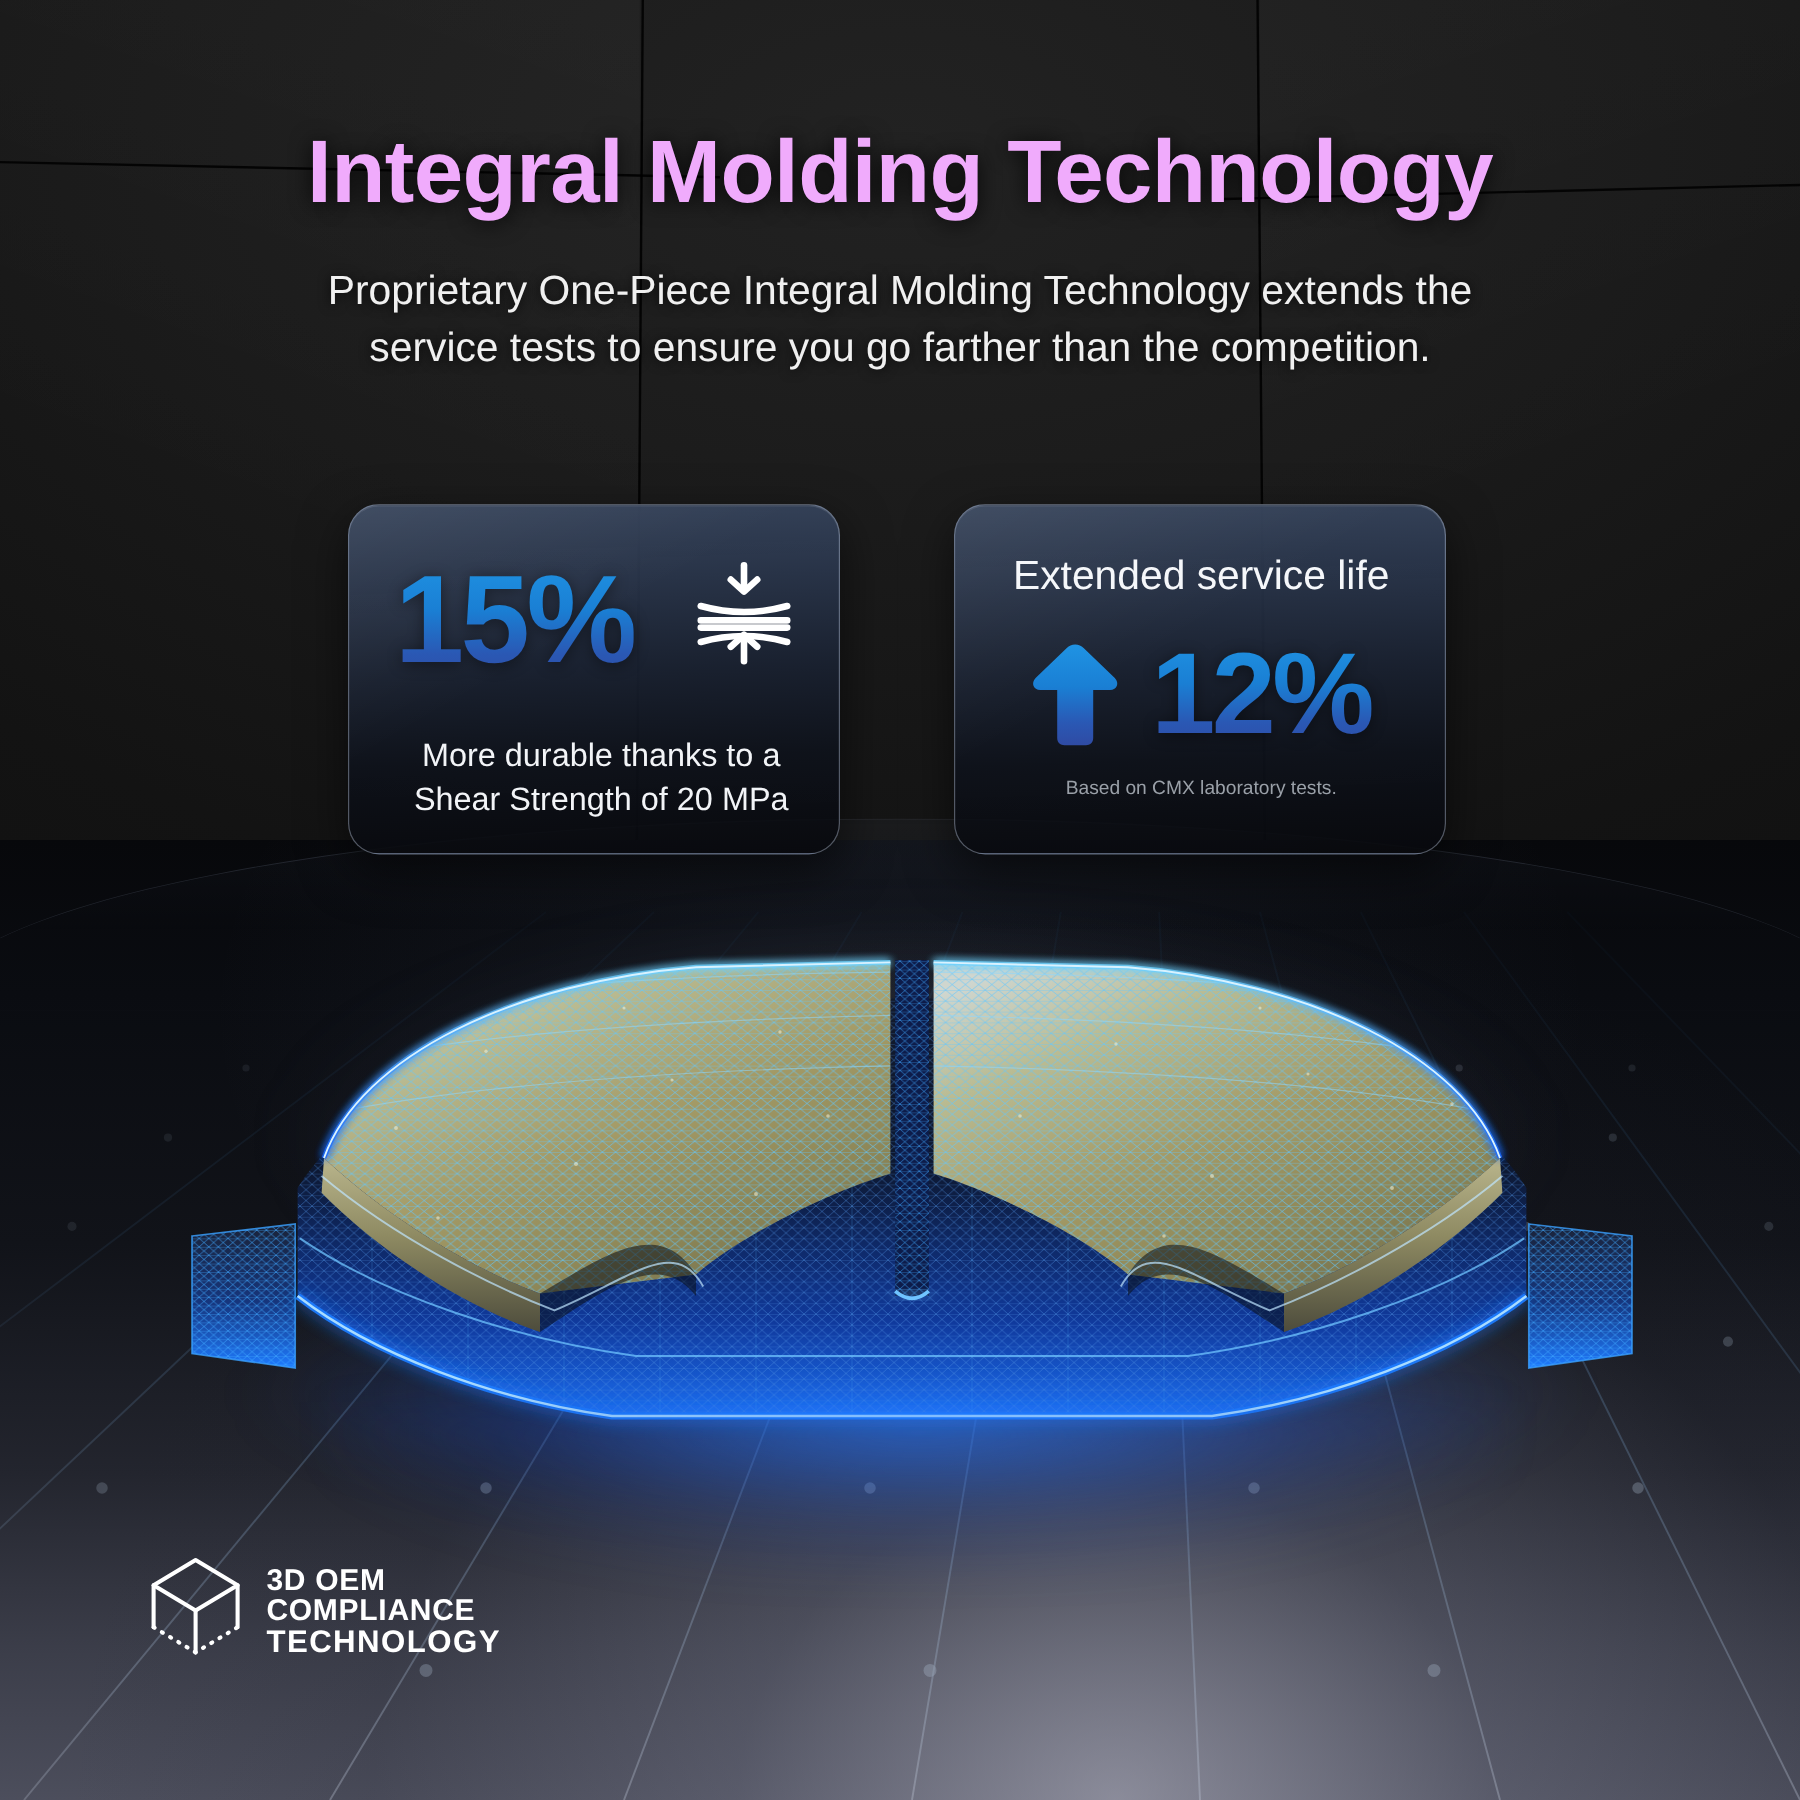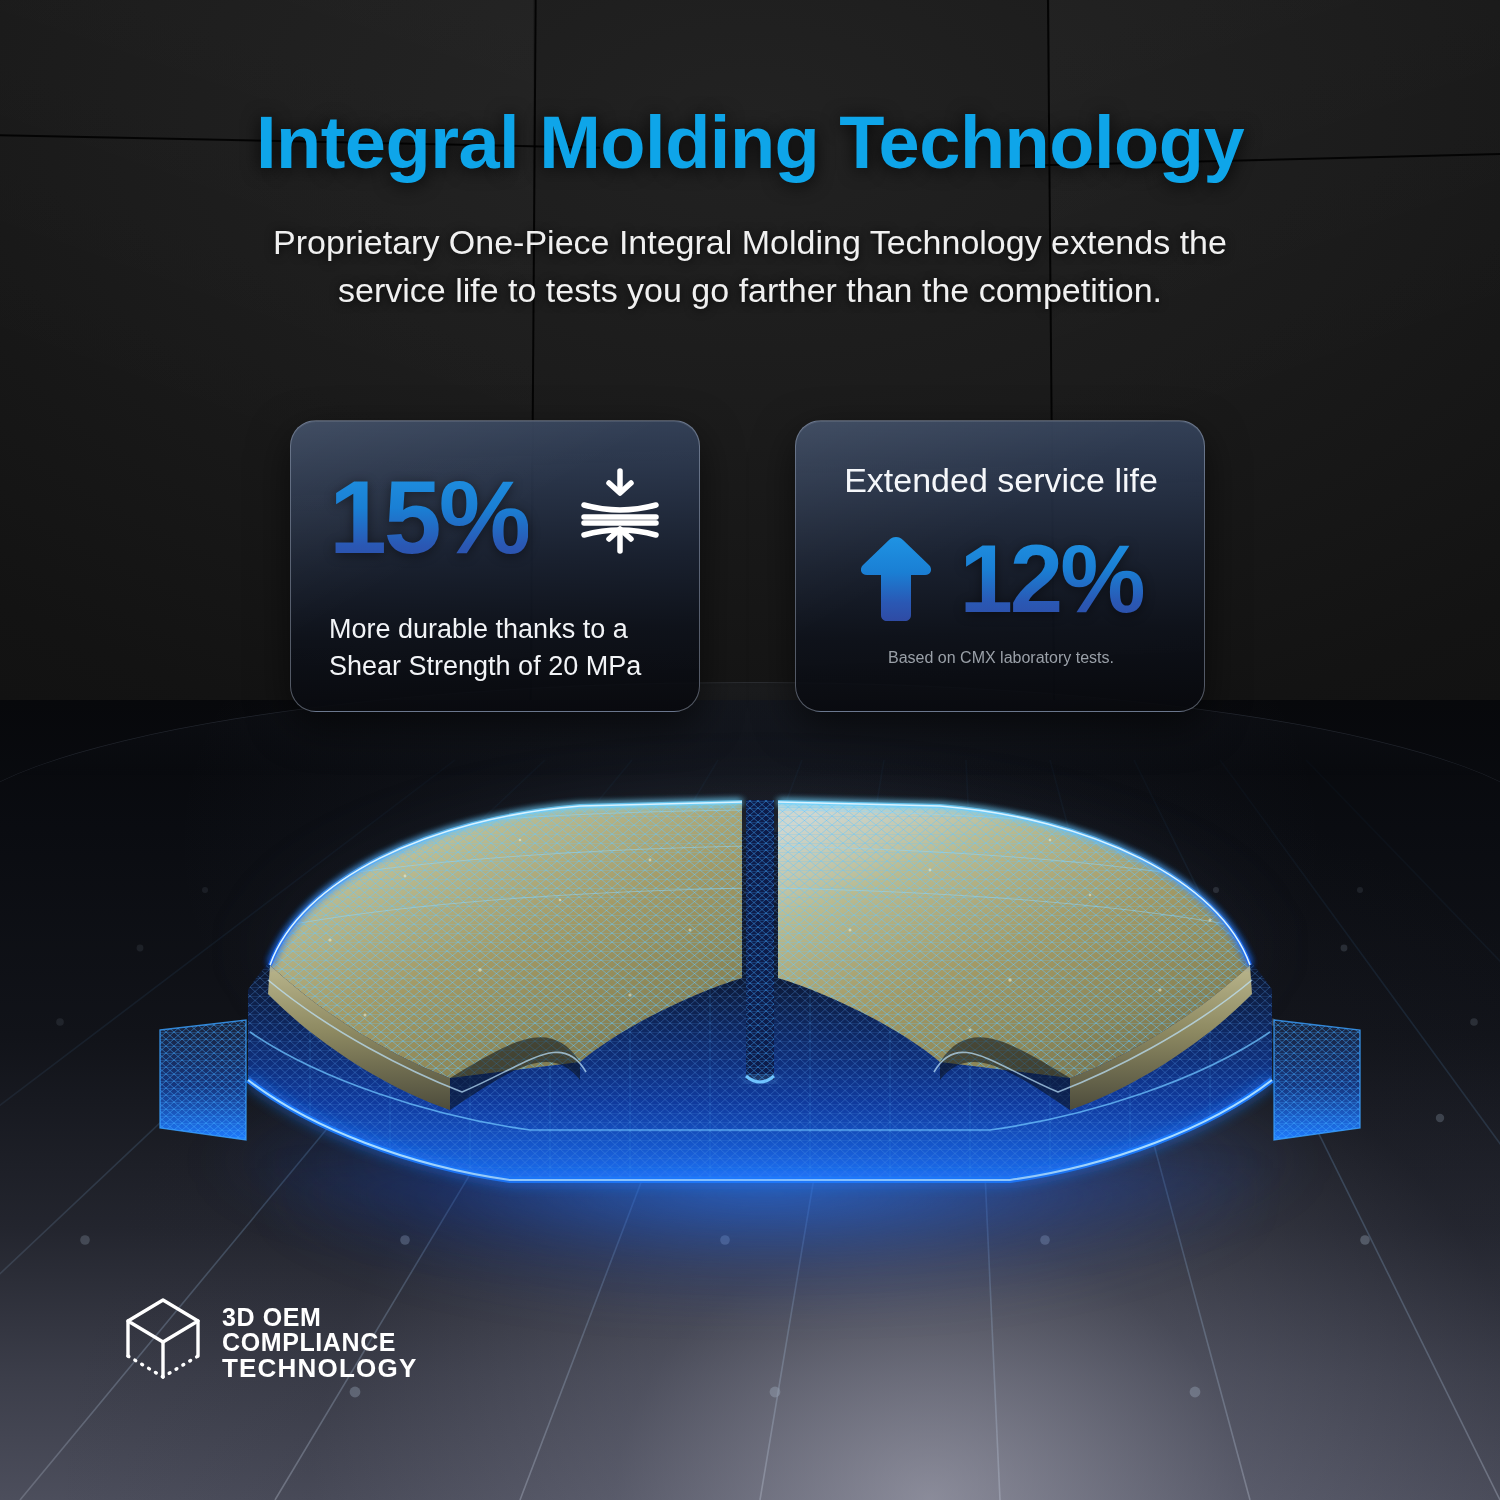--- a/index.html
+++ b/index.html
@@ -57,21 +57,21 @@
   
   .pad-glowfloor{
     position:absolute;left:230px;top:760px;width:1060px;height:340px;
     background:radial-gradient(ellipse at 50% 55%, rgba(205,212,235,.22) 0%, rgba(120,130,165,.10) 42%, rgba(0,0,0,0) 72%);
     filter:blur(24px);
   }
 
   
   .headline{
     position:absolute;left:0;top:104px;width:1500px;text-align:center;
-    color:#0ea5e9;font-size:74px;font-weight:700;letter-spacing:-.5px;line-height:1.05;
+    color:#f0abfc;font-size:74px;font-weight:700;letter-spacing:-.5px;line-height:1.05;
     text-shadow:0 2px 18px rgba(0,0,0,.85);
   }
   .subhead{
     position:absolute;left:250px;top:218px;width:1000px;text-align:center;
     color:#f0f0f0;font-size:34px;font-weight:400;line-height:1.42;
     text-shadow:0 1px 10px rgba(0,0,0,.8);
   }
 
   
   .card{
@@ -100,21 +100,21 @@
     -webkit-text-fill-color:transparent;
     filter:drop-shadow(0 2px 6px rgba(0,0,0,.45));
   }
 
   
   .l-row{position:absolute;left:38px;top:44px;width:340px;height:108px;display:flex;}
   .l-num{font-size:104px;}
   .compress-ic{margin-left:50px;width:84px;height:92px;}
   .l-cap{
     position:absolute;left:38px;top:190px;width:344px;
-    color:#f2f4f7;font-size:27px;line-height:1.36;font-weight:400;
+    color:#f2f4f7;font-size:27px;line-height:1.36;font-weight:400;text-align:center;
   }
 
   
   .r-title{
     position:absolute;left:0;top:40px;width:410px;text-align:center;
     color:#f5f7fa;font-size:34px;font-weight:400;
   }
   .r-row{position:absolute;left:0;top:110px;width:410px;display:flex;align-items:center;justify-content:center;gap:26px;}
   .uparrow-ic{width:74px;height:88px;}
   .r-num{font-size:96px;}
@@ -237,21 +237,21 @@
         <circle cx="355" cy="692" r="5.4"></circle>
           <circle cx="775" cy="692" r="5.4"></circle>
           <circle cx="1195" cy="692" r="5.4"></circle>
       </g>
     </svg>
   </div>
 
   <div class="pad-glowfloor"></div>
 
   <div class="headline">Integral Molding Technology</div>
-  <div class="subhead">Proprietary One-Piece Integral Molding Technology extends the service life to tests you go farther than the competition.</div>
+  <div class="subhead">Proprietary One-Piece Integral Molding Technology extends the service tests to ensure you go farther than the competition.</div>
 
   <div class="card card-left">
     <div class="card-sheen"></div>
 
     <div class="l-row">
       <div class="big-num l-num">15%</div>
 
       <svg class="compress-ic" viewBox="0 0 84 92">
         <g fill="none" stroke="#ffffff" stroke-width="5.5" stroke-linecap="round">
 

